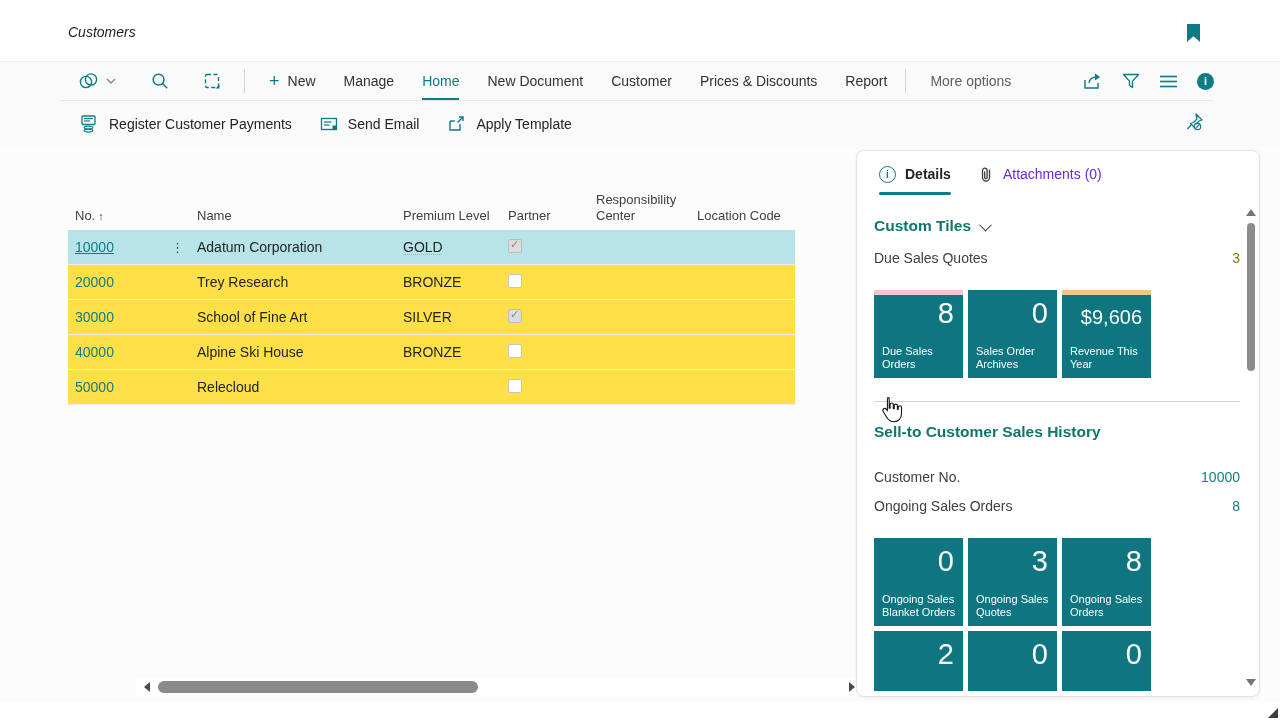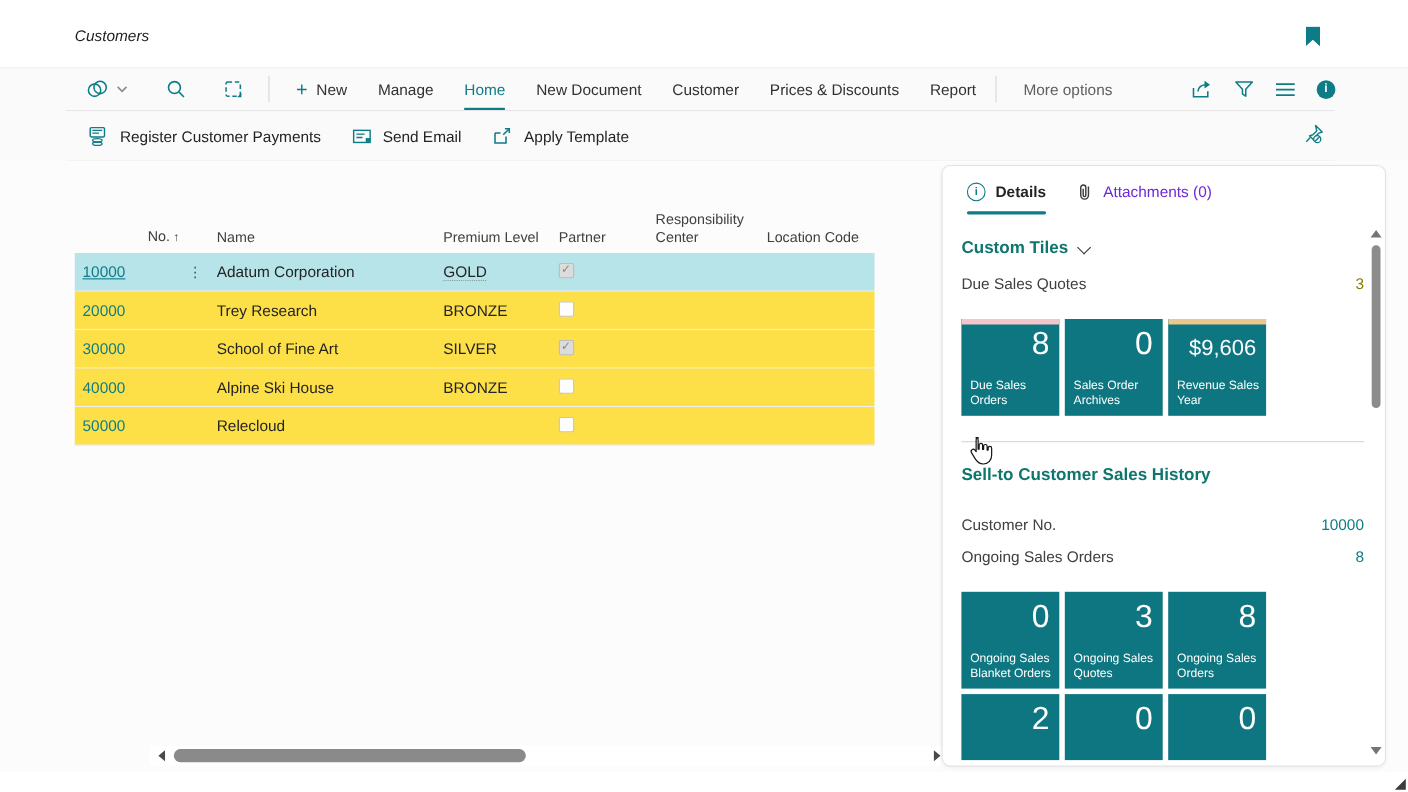--- a/index.html
+++ b/index.html
@@ -31,21 +31,21 @@
   .info-circle::before{content:"i";font-size:11px;font-weight:bold;font-style:normal;}
   .action-item{display:flex;align-items:center;gap:9px;font-size:14px;color:#242424;margin-right:28px;cursor:pointer;}
   .pin-wrap{position:absolute;left:1184px;top:10px;cursor:pointer;}
 
   
   .content-bg{position:absolute;left:0;top:146px;width:1280px;height:556px;background:#fcfcfc;}
   .listarea{position:absolute;left:68px;top:150px;width:727px;}
   .tgrid{display:grid;grid-template-columns:95px 26px 206px 105px 88px 101px 106px;}
   .thead{height:80px;align-items:end;padding-bottom:6px;box-sizing:border-box;}
   .th{font-size:13px;color:#404040;padding-left:8px;line-height:1.25;cursor:pointer;}
-  .th.no{padding-left:7px;text-align:right;}
+  .th.no{padding-left:7px;}
   .sort-arrow{font-size:11px;color:#404040;margin-left:3px;}
   .trow{height:34px;align-items:center;border-bottom:1px solid #ededed;background:#fde047;cursor:pointer;}
   .trow.selected{background:#b6e4e8;}
   .cell{font-size:14px;padding-left:8px;white-space:nowrap;overflow:hidden;}
   .cell.no{padding-left:7px;}
   .link{color:#0e7c87;text-decoration:none;cursor:pointer;}
   .trow.selected .link{text-decoration:underline;}
   .rowdots{visibility:hidden;color:#494949;font-size:13px;cursor:pointer;}
   .trow.selected .rowdots{visibility:visible;}
   .trow.selected .plvl{text-decoration:underline dotted;text-underline-offset:3px;}
@@ -333,21 +333,21 @@
 
   <div class="tile">
     <div class="tile-strip"></div>
     <div class="tile-value">0</div>
     <div class="tile-label">Sales Order Archives</div>
   </div>
 
   <div class="tile small">
     <div class="tile-strip" style="background: rgb(235, 200, 139);"></div>
     <div class="tile-value">$9,606</div>
-    <div class="tile-label">Revenue Sales Year</div>
+    <div class="tile-label">Revenue This Year</div>
   </div>
 </div>
       <div class="sdivider"></div>
 
       <div class="s-title second">
         <span>Sell-to Customer Sales History</span>
       </div>
       <div class="fields second">
   <div class="field">
     <span class="flabel">Customer No.</span>

